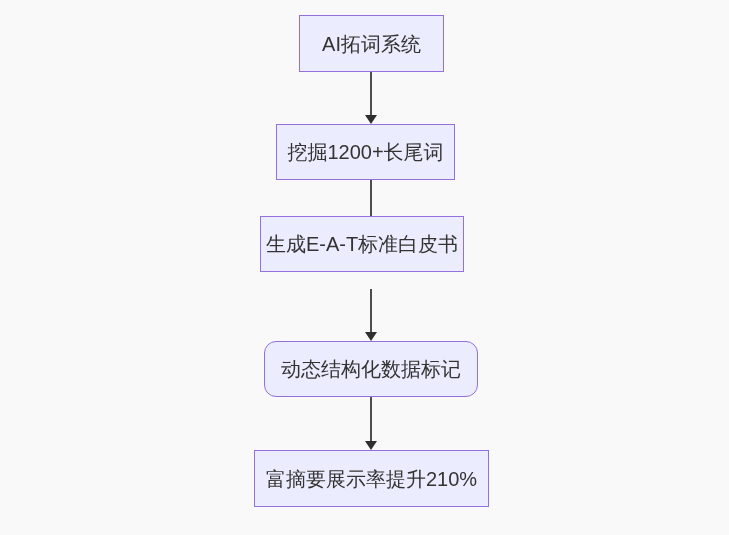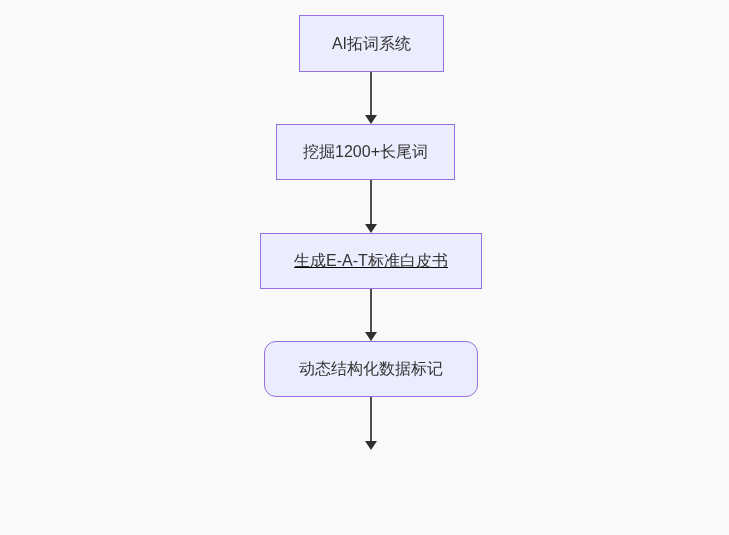--- a/index.html
+++ b/index.html
@@ -22,21 +22,21 @@
     position: absolute;
     box-sizing: border-box;
     background: #ECECFF;
     border: 1px solid #9370DB;
     display: flex;
     align-items: center;
     justify-content: center;
   }
   .node-label {
     color: #333333;
-    font-size: 16px;
+    font-size: 20px;
     line-height: 1.2;
     white-space: nowrap;
     text-align: center;
   }
   .edge {
     position: absolute;
     width: 14px;
     display: flex;
     flex-direction: column;
     align-items: center;
@@ -70,32 +70,35 @@
 
   <div class="node" style="left:276px; top:124px; width:179px; height:56px;">
     <span class="node-label">挖掘1200+长尾词</span>
   </div>
 
   <div class="edge" style="left:364px; top:180px; height:53px;">
     <div class="edge-line"></div>
     <div class="arrowhead"></div>
   </div>
 
-  <div class="node" style="left:260px; top:233px; width:222px; height:56px;text-decoration:underline;">
+  <div class="node" style="left:260px; top:216px; width:204px; height:56px;">
     <span class="node-label">生成E-A-T标准白皮书</span>
   </div>
 
   <div class="edge" style="left:364px; top:289px; height:52px;">
     <div class="edge-line"></div>
     <div class="arrowhead"></div>
   </div>
 
   <div class="node" style="left:264px; top:341px; width:214px; height:56px;border-radius:12px;">
     <span class="node-label">动态结构化数据标记</span>
   </div>
 
   <div class="edge" style="left:364px; top:397px; height:53px;">
     <div class="edge-line"></div>
     <div class="arrowhead"></div>
   </div>
 
+  <div class="node" style="left:254px; top:450px; width:235px; height:57px;">
+    <span class="node-label">富摘要展示率提升210%</span>
+  </div>
 
 </div>
 
 </body></html>

